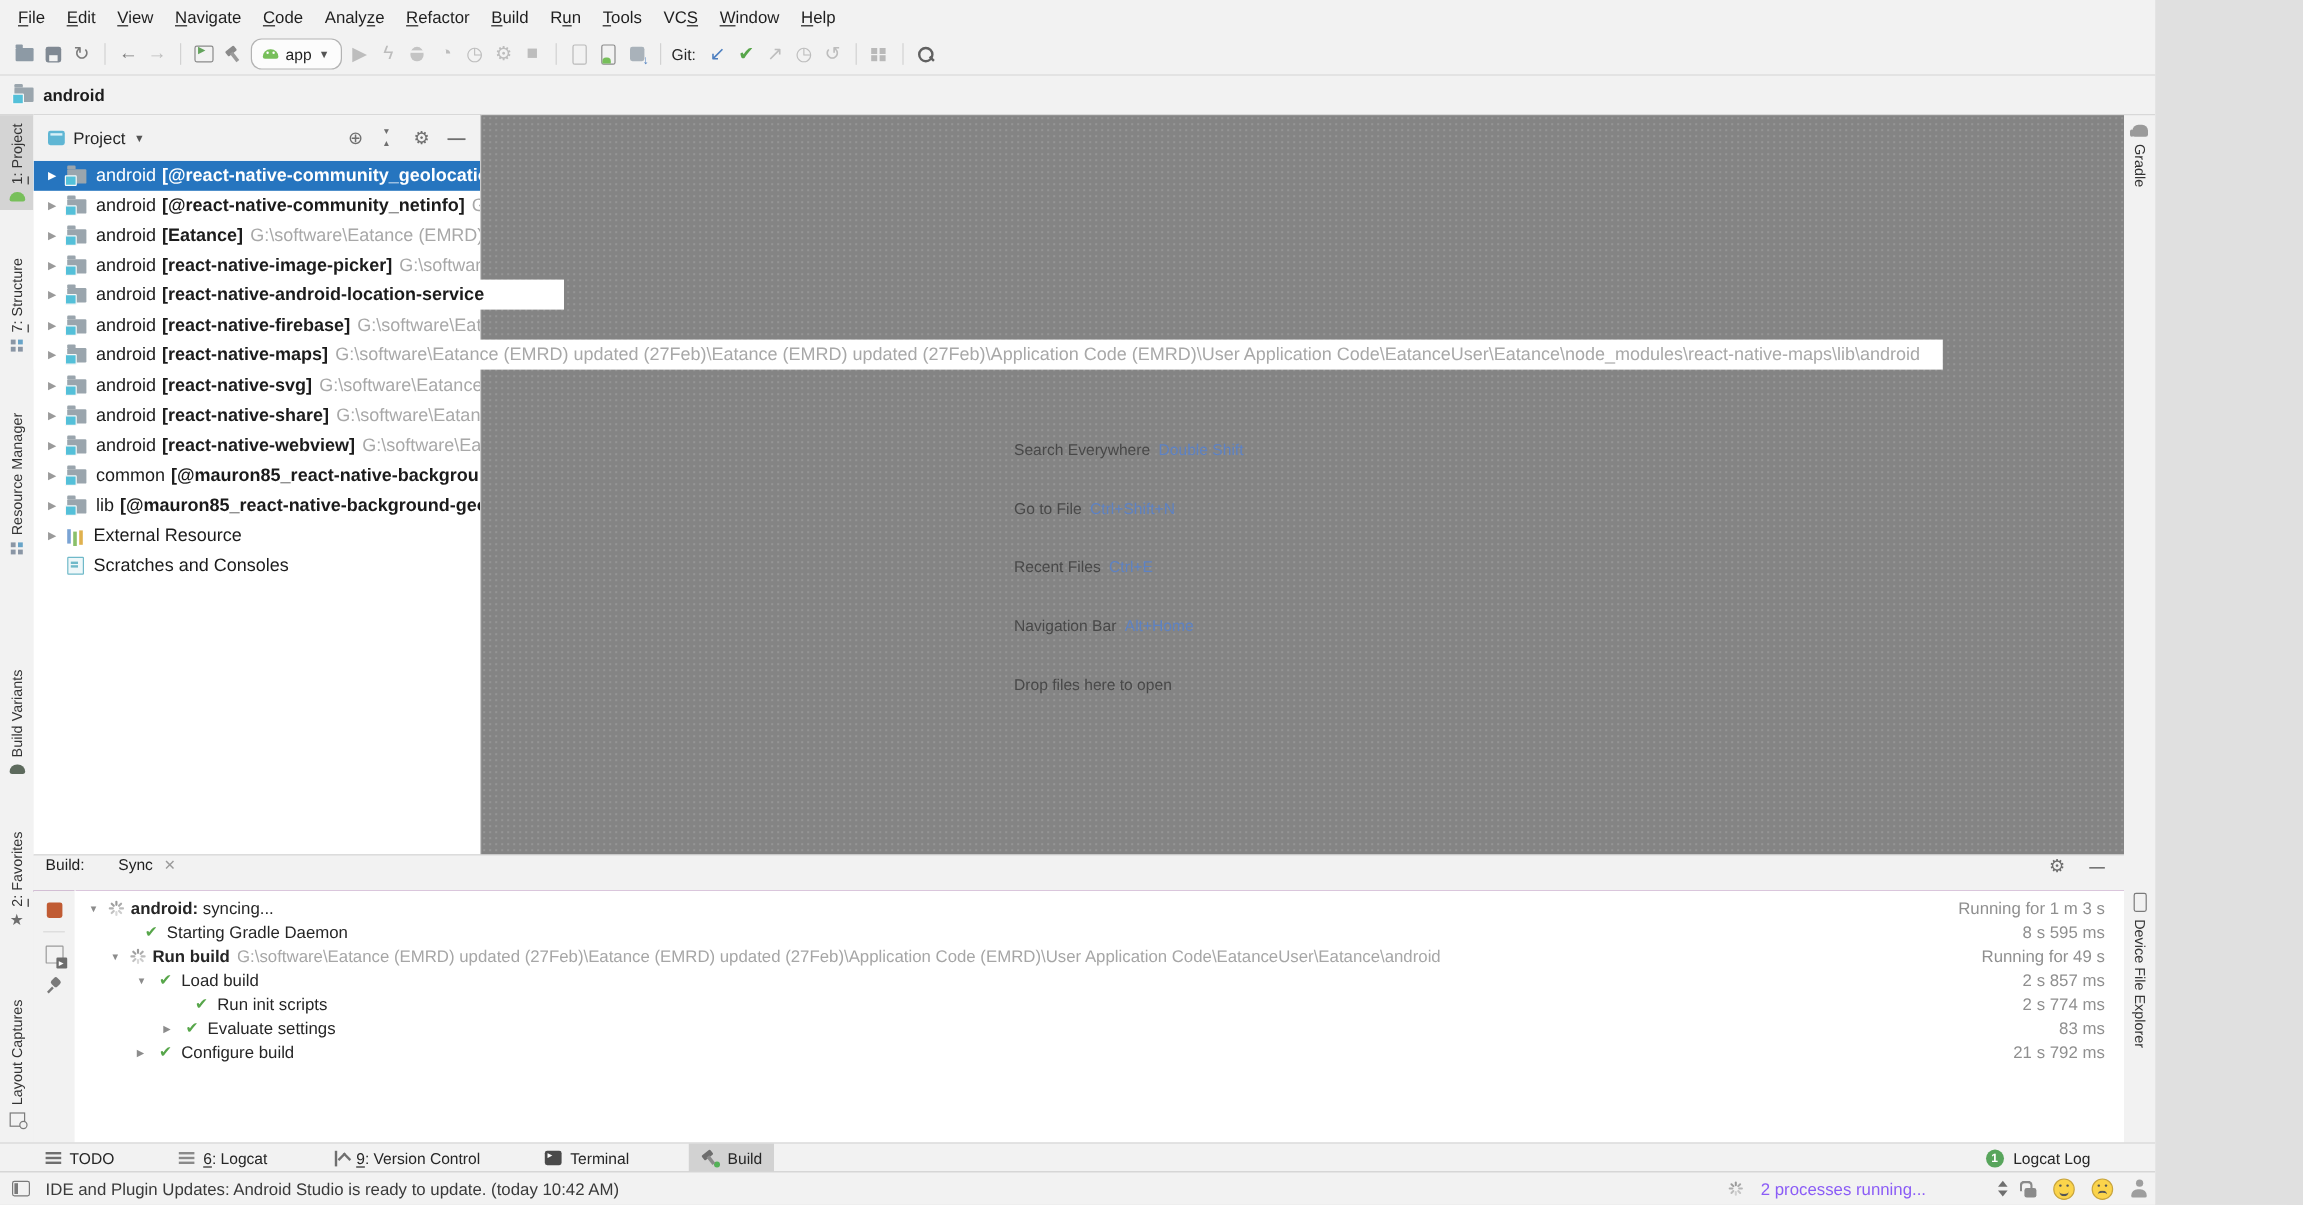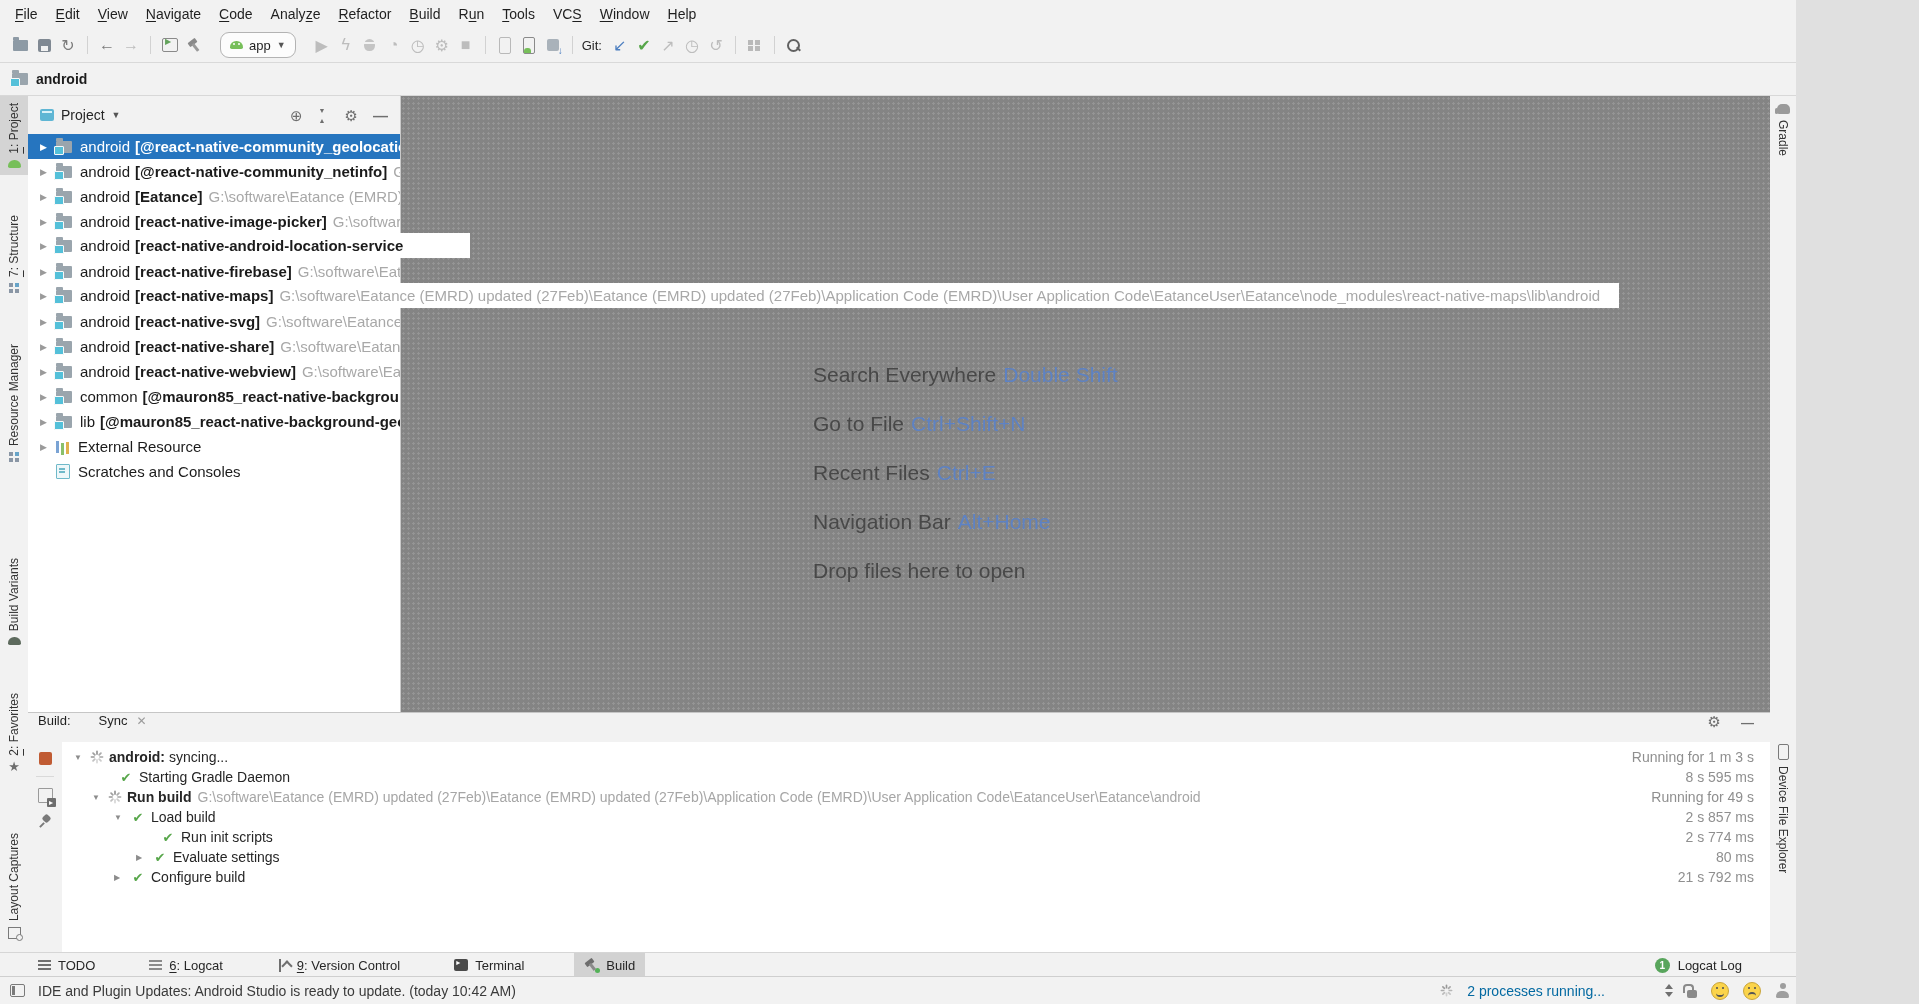--- a/index.html
+++ b/index.html
@@ -28,21 +28,21 @@
   .i-bug::before{content:"";position:absolute;top:3px;left:0;right:0;height:1.5px;background:#f2f2f2;}
   .i-phone{width:10px;height:15px;border:1.5px solid #b9b9b9;border-radius:2px;}
   .i-phone.av{border-color:#8a8a8a;position:relative;}
   .i-phone.av::before{content:"";position:absolute;bottom:0;left:0;width:7px;height:5px;background:#77bf5a;border-radius:3px 3px 0 0;}
   .i-sdk{width:12px;height:12px;background:#a9b2ba;border-radius:2px;position:relative;}
   .i-sdk::before{content:"↓";position:absolute;right:-4px;bottom:-5px;font-size:10px;color:#4d7fc0;font-weight:bold;}
   .i-shelf{width:13px;height:11px;position:relative;}
   .i-shelf::before{content:"";position:absolute;left:0;top:0;width:5px;height:5px;background:#b9b9b9;box-shadow:7px 0 0 #b9b9b9,0 6px 0 #b9b9b9,7px 6px 0 #b9b9b9;}
   .i-search{width:9px;height:9px;border:2px solid #616161;border-radius:50%;position:relative;}
   .i-search::after{content:"";position:absolute;left:7px;top:7px;width:5px;height:2px;background:#616161;transform:rotate(45deg);}
-  .combo{display:flex;align-items:center;gap:6px;border:1px solid #b3b3b3;border-radius:9px;background:#fcfcfc;height:24px;padding:0 9px;font-size:13px;color:#1f1f1f;margin:0 14px;flex:none;}
+  .combo{display:flex;align-items:center;gap:6px;border:1px solid #b3b3b3;border-radius:9px;background:#fcfcfc;height:24px;padding:0 9px;font-size:13px;color:#1f1f1f;margin:0 3px;flex:none;}
   .droid{width:13px;height:8px;background:#77bf5a;border-radius:7px 7px 2px 2px;position:relative;}
   .droid::before{content:"";position:absolute;top:2px;left:3px;width:2px;height:2px;background:#fff;border-radius:50%;box-shadow:5px 0 0 #fff;}
   .carrot{font-size:9px;color:#555;}
   
   .crumbbar{position:absolute;top:63px;left:0;right:0;height:32px;display:flex;align-items:center;padding-left:12px;gap:8px;}
   .crumb-label{font-size:14px;font-weight:bold;color:#1c1c1c;}
   .fold{width:16px;height:12px;background:#9aa5ad;border-radius:1px;position:relative;flex:none;}
   .fold::before{content:"";position:absolute;top:-3px;left:0;width:7px;height:3px;background:#9aa5ad;border-radius:1px 1px 0 0;}
   .fold::after{content:"";position:absolute;bottom:-2px;left:-2px;width:8px;height:7px;background:#54c0d9;border:1px solid #f8f8f8;border-radius:1px;}
   
@@ -87,21 +87,21 @@
   .i-lib::before{content:"";position:absolute;bottom:0;left:0;width:3px;height:12px;background:#7aa3d4;box-shadow:5px 2px 0 #8ac06a,10px 1px 0 #e0b14e;}
   .i-scratch{width:12px;height:13px;margin-right:8px;flex:none;background:#eef7f9;border:1px solid #6fb9c9;border-radius:1px;position:relative;}
   .i-scratch::before{content:"";position:absolute;left:2px;top:3px;width:6px;height:1.5px;background:#6fb9c9;box-shadow:0 3px 0 #6fb9c9;}
   .prowov{position:absolute;left:28px;height:25px;background:#fff;z-index:6;display:flex;align-items:center;padding-left:12px;white-space:nowrap;overflow:hidden;font-size:15px;}
   .prowov .chev{width:16px;flex:none;color:#9a9a9a;font-size:9px;}
   .prowov .fold{margin-right:8px;}
   
   .editor{position:absolute;top:95px;left:400px;right:26px;height:617px;border-top:1px solid #d8d8d8;border-left:1px solid #c9c9c9;
           background-color:#848484;background-image:radial-gradient(rgba(255,255,255,0.14) 1px,transparent 1.2px);background-size:5px 5px;}
   .sc{position:absolute;left:412px;top:254px;}
-  .srow{height:49px;line-height:49px;font-size:21px;color:#484848;white-space:nowrap;}
+  .srow{height:49px;line-height:49px;font-size:13px;color:#484848;white-space:nowrap;margin-left:32px;}
   .skeys{color:#5d82c4;margin-left:7px;}
   
   .bpanel{position:absolute;top:712px;left:28px;right:26px;bottom:51px;background:#fff;border-top:1px solid #c6c6c6;}
   .bhead{position:absolute;top:0;left:0;right:0;height:29px;background:#f2f2f2;border-bottom:1px solid #701a75;display:flex;align-items:flex-start;padding-left:10px;font-size:13px;color:#1f1f1f;}
   .btab{margin-left:28px;display:flex;align-items:center;gap:9px;}
   .bclose{color:#9a9a9a;font-size:12px;}
   .bhicons{margin-left:auto;display:flex;align-items:center;gap:20px;padding-right:16px;color:#6f6f6f;}
   .bside{position:absolute;top:29px;left:0;bottom:0;width:34px;background:#f2f2f2;border-right:1px solid #e6e6e6;display:flex;flex-direction:column;align-items:center;padding-top:10px;gap:11px;}
   .bstop{width:13px;height:13px;background:#c05b33;border-radius:2px;}
   .bdiv{width:18px;height:1px;background:#d9d9d9;}
@@ -141,21 +141,21 @@
   .iham::after{content:"";position:absolute;left:7px;top:5px;width:2.5px;height:8px;background:#8a8a8a;transform:rotate(-38deg);}
   .gdot{position:absolute;right:-1px;bottom:-1px;width:5px;height:5px;border-radius:50%;background:#53b157;}
   .elog{margin-left:auto;display:flex;align-items:center;gap:8px;margin-right:54px;}
   .badge{width:15px;height:15px;border-radius:50%;background:#58a55c;color:#fff;font-size:10px;font-weight:bold;display:flex;align-items:center;justify-content:center;}
   
   .sbar{position:absolute;left:0;right:0;bottom:0;height:27px;background:#f2f2f2;border-top:1px solid #cfcfcf;display:flex;align-items:center;font-size:14px;color:#3a3a3a;}
   .wicon{width:13px;height:11px;border:1.5px solid #7a7a7a;border-radius:2px;position:relative;margin-left:10px;flex:none;}
   .wicon::before{content:"";position:absolute;left:1px;top:1px;bottom:1px;width:3px;background:#7a7a7a;}
   .smsg{margin-left:13px;white-space:nowrap;}
   .sright{margin-left:auto;display:flex;align-items:center;gap:14px;margin-right:6px;}
-  .plink{color:#0369a1;white-space:nowrap;}
+  .plink{color:#8b5cf6;white-space:nowrap;}
   .stepper{display:flex;flex-direction:column;gap:3px;margin-left:46px;}
   .stepper i{display:block;width:0;height:0;border-left:4px solid transparent;border-right:4px solid transparent;}
   .stepper .up{border-bottom:5px solid #6f6f6f;}
   .stepper .dn{border-top:5px solid #6f6f6f;}
   .lock{width:10px;height:8px;background:#8a8a8a;border-radius:2px;position:relative;margin-top:6px;}
   .lock::before{content:"";position:absolute;top:-6px;left:-4px;width:7px;height:7px;border:2px solid #8a8a8a;border-bottom:none;border-radius:4px 4px 0 0;}
   .face{width:16px;height:16px;border-radius:50%;background:#fbd44b;border:1px solid #c9a53d;position:relative;}
   .face::before{content:"";position:absolute;top:4px;left:3.5px;width:2px;height:2.5px;background:#555;border-radius:50%;box-shadow:6px 0 0 #555;}
   .face.happy::after{content:"";position:absolute;left:3.5px;top:8px;width:8px;height:4px;border-bottom:2px solid #555;border-radius:0 0 8px 8px;}
   .face.sad::after{content:"";position:absolute;left:3.5px;top:9px;width:8px;height:4px;border-top:2px solid #555;border-radius:8px 8px 0 0;}
@@ -485,21 +485,21 @@
       </div>
       <div class="brow b5">
         <span class="chk">✔</span>
         <span class="bnm">Run init scripts</span>
         <span class="bdur">2 s 774 ms</span>
       </div>
       <div class="brow b6">
         <span class="chev">▶</span>
         <span class="chk">✔</span>
         <span class="bnm">Evaluate settings</span>
-        <span class="bdur">80 ms</span>
+        <span class="bdur">83 ms</span>
       </div>
       <div class="brow b7">
         <span class="chev">▶</span>
         <span class="chk">✔</span>
         <span class="bnm">Configure build</span>
         <span class="bdur">21 s 792 ms</span>
       </div>
     </div>
   </div>
 

